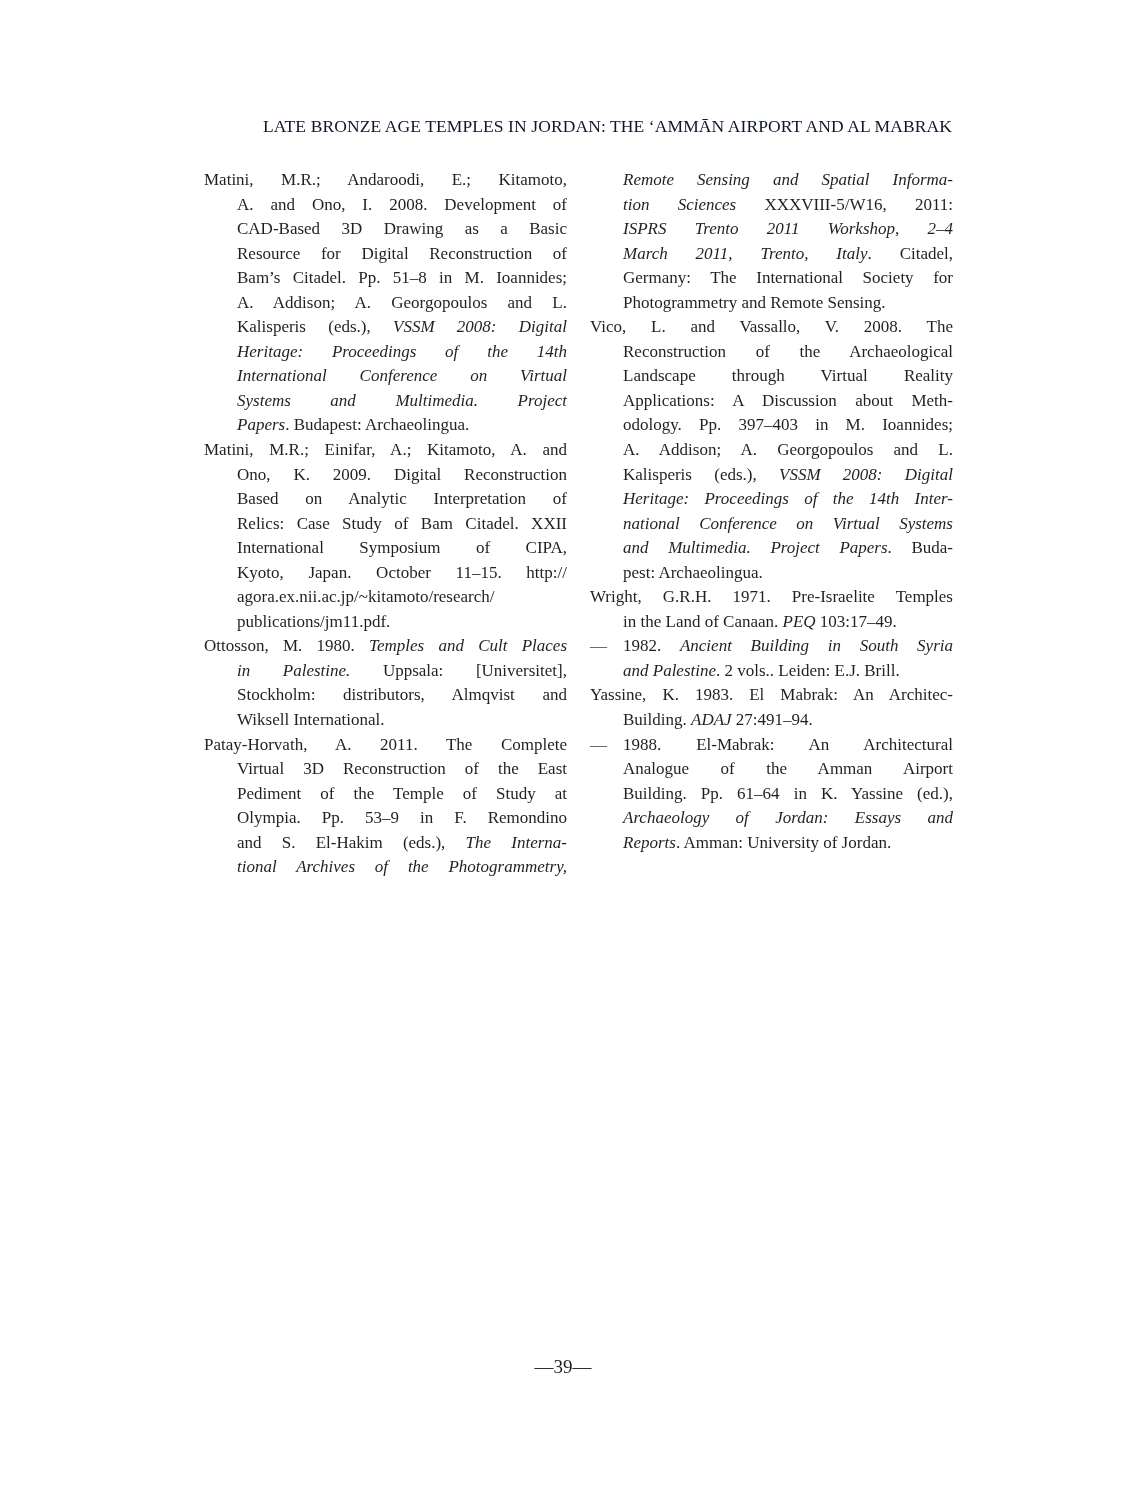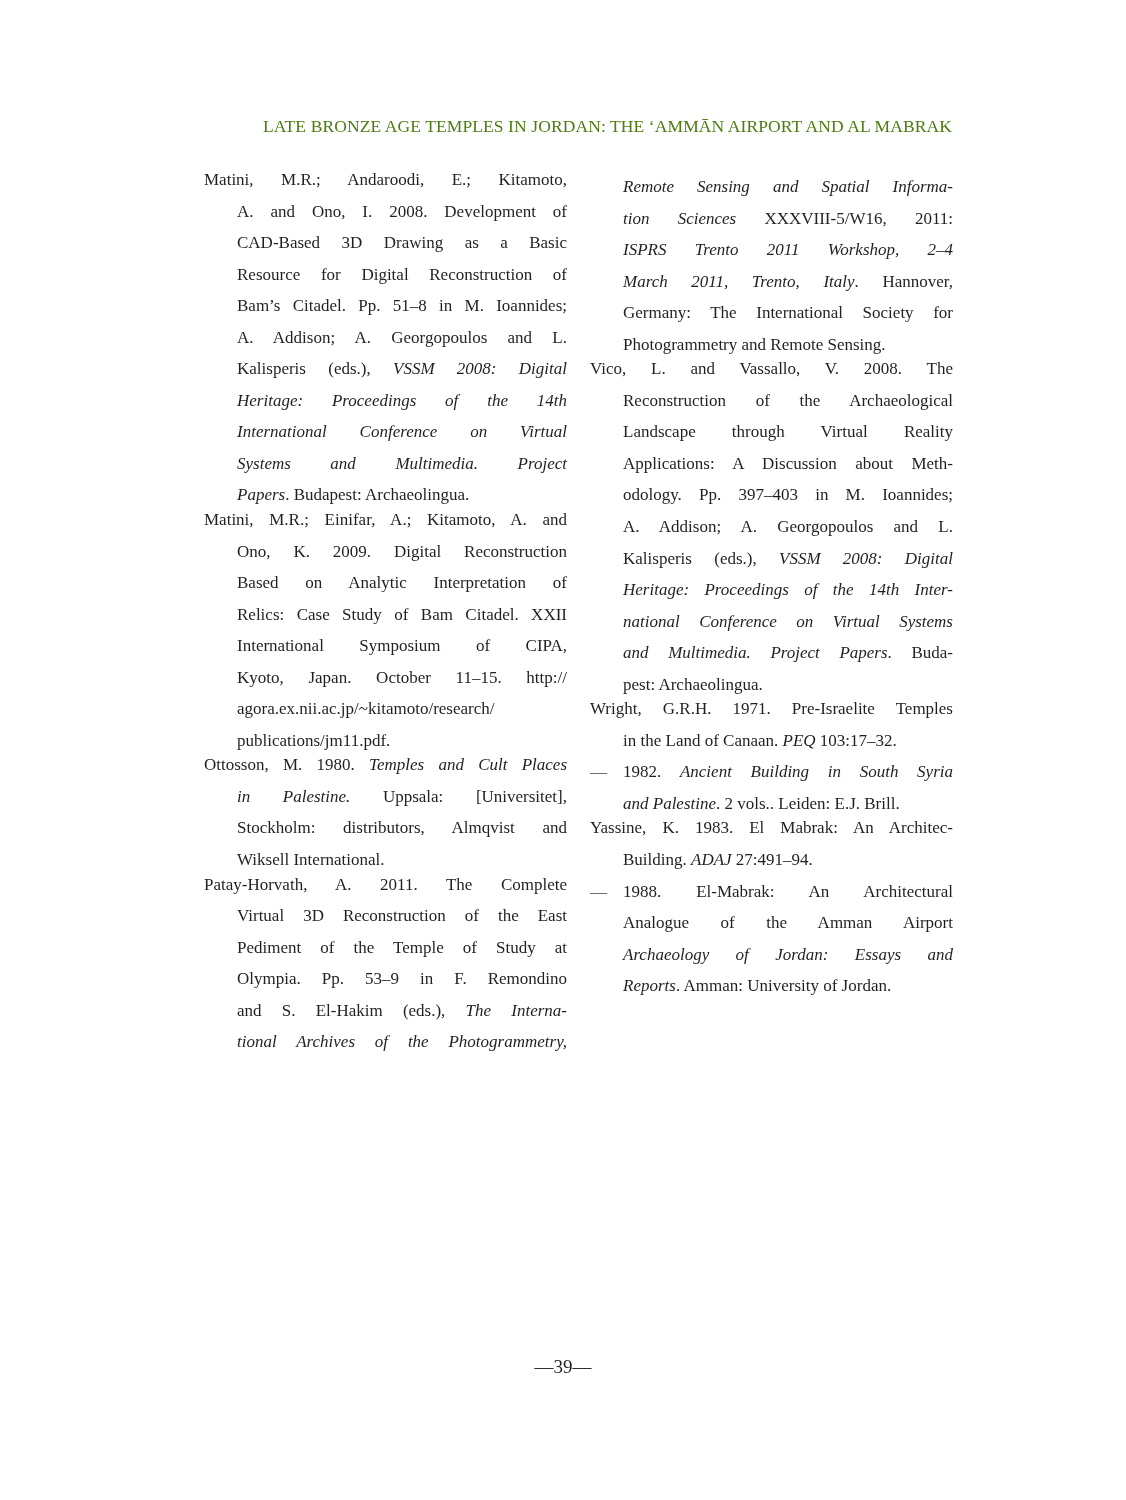--- a/index.html
+++ b/index.html
@@ -1,26 +1,26 @@
 <!DOCTYPE html>
 <html><head>
 <meta charset="utf-8">
 <style>
   html, body { margin: 0; padding: 0; background: #ffffff; }
   body { width: 1126px; height: 1500px; position: relative; overflow: hidden;
          font-family: "DejaVu Serif", "Liberation Serif", serif; color: #231f20; }
   .running-head { position: absolute; top: 116px; left: 0; width: 952px; text-align: right;
-         font-family: "Liberation Serif", serif; font-size: 17.5px; letter-spacing: 0.1px; color: #4d7c0f; }
+         font-family: "Liberation Serif", serif; font-size: 17.5px; letter-spacing: 0.1px; color: #0f172a; }
   .col { position: absolute; top: 168px; width: 363px; }
   .col.left { left: 204px; }
   .col.right { left: 590px; }
   .entry { margin: 0; }
   .line { font-family: "Liberation Serif", serif; font-size: 17px; line-height: 24.55px; height: 24.55px;
           white-space: nowrap; text-align: justify; text-align-last: justify; overflow: visible; }
-  .line.indent { padding-left: 33px; margin-top: 7px; }
+  .line.indent { padding-left: 33px; }
   .line.last { text-align-last: left; }
   .line .it { font-style: italic; }
   .dash-marker { display: inline-block; width: 33px; margin-left: 0; }
   .page-number { position: absolute; top: 1356px; left: 0; width: 1126px; text-align: center;
          font-family: "Liberation Serif", serif; font-size: 19px; color: #231f20; }
 </style>
 </head>
 <body>
 
 <div class="running-head">LATE BRONZE AGE TEMPLES IN JORDAN: THE ‘AMMĀN AIRPORT AND AL MABRAK</div>
@@ -62,50 +62,51 @@
       <div class="line indent"><span>Olympia. Pp. 53–9 in F. Remondino</span></div>
       <div class="line indent"><span>and S. El-Hakim (eds.), </span><span class="it">The Interna-</span></div>
       <div class="line indent"><span class="it">tional Archives of the Photogrammetry,</span></div>
     </div>
   </div>
 <div class="col right">
     <div class="entry">
       <div class="line indent"><span class="it">Remote Sensing and Spatial Informa-</span></div>
       <div class="line indent"><span class="it">tion Sciences</span><span> XXXVIII-5/W16, 2011:</span></div>
       <div class="line indent"><span class="it">ISPRS Trento 2011 Workshop, 2–4</span></div>
-      <div class="line indent"><span class="it">March 2011, Trento, Italy</span><span>. Hannover,</span></div>
+      <div class="line indent"><span class="it">March 2011, Trento, Italy</span><span>. Citadel,</span></div>
       <div class="line indent"><span>Germany: The International Society for</span></div>
       <div class="line indent last"><span>Photogrammetry and Remote Sensing.</span></div>
     </div>
     <div class="entry">
       <div class="line"><span>Vico, L. and Vassallo, V. 2008. The</span></div>
       <div class="line indent"><span>Reconstruction of the Archaeological</span></div>
       <div class="line indent"><span>Landscape through Virtual Reality</span></div>
       <div class="line indent"><span>Applications: A Discussion about Meth-</span></div>
       <div class="line indent"><span>odology. Pp. 397–403 in M. Ioannides;</span></div>
       <div class="line indent"><span>A. Addison; A. Georgopoulos and L.</span></div>
       <div class="line indent"><span>Kalisperis (eds.), </span><span class="it">VSSM 2008: Digital</span></div>
       <div class="line indent"><span class="it">Heritage: Proceedings of the 14th Inter-</span></div>
       <div class="line indent"><span class="it">national Conference on Virtual Systems</span></div>
       <div class="line indent"><span class="it">and Multimedia. Project Papers</span><span>. Buda-</span></div>
       <div class="line indent last"><span>pest: Archaeolingua.</span></div>
     </div>
     <div class="entry">
       <div class="line"><span>Wright, G.R.H. 1971. Pre-Israelite Temples</span></div>
-      <div class="line indent last"><span>in the Land of Canaan. </span><span class="it">PEQ</span><span> 103:17–32.</span></div>
+      <div class="line indent last"><span>in the Land of Canaan. </span><span class="it">PEQ</span><span> 103:17–49.</span></div>
     </div>
     <div class="entry">
       <div class="line indent" style="padding-left: 0px;"><span class="dash-marker" style="color: rgb(85, 85, 85);">—</span><span>1982. </span><span class="it">Ancient Building in South Syria</span></div>
       <div class="line indent last"><span class="it">and Palestine</span><span>. 2 vols.. Leiden: E.J. Brill.</span></div>
     </div>
     <div class="entry">
       <div class="line"><span>Yassine, K. 1983. El Mabrak: An Architec-</span></div>
       <div class="line indent last"><span>Building. </span><span class="it">ADAJ</span><span> 27:491–94.</span></div>
     </div>
     <div class="entry">
       <div class="line indent" style="padding-left: 0px;"><span class="dash-marker" style="color: rgb(85, 85, 85);">—</span><span>1988. El-Mabrak: An Architectural</span></div>
       <div class="line indent"><span>Analogue of the Amman Airport</span></div>
+      <div class="line indent"><span>Building. Pp. 61–64 in K. Yassine (ed.),</span></div>
       <div class="line indent"><span class="it">Archaeology of Jordan: Essays and</span></div>
       <div class="line indent last"><span class="it">Reports</span><span>. Amman: University of Jordan.</span></div>
     </div>
   </div>
 
 <div class="page-number">—39—</div>
 
 </body></html>

